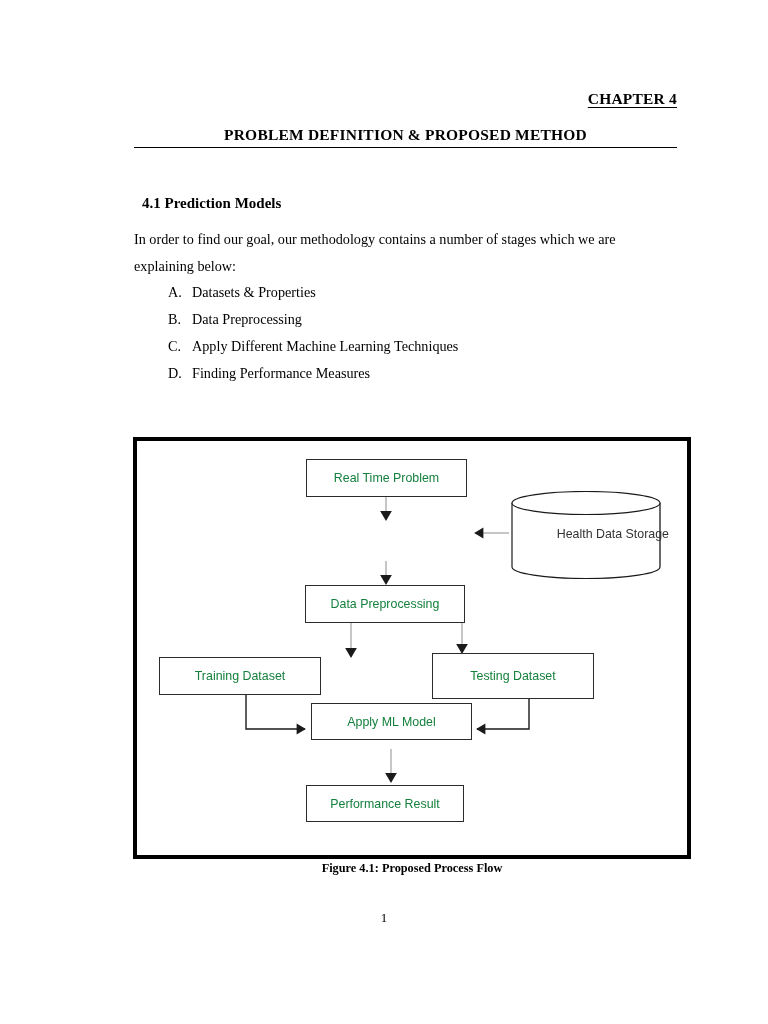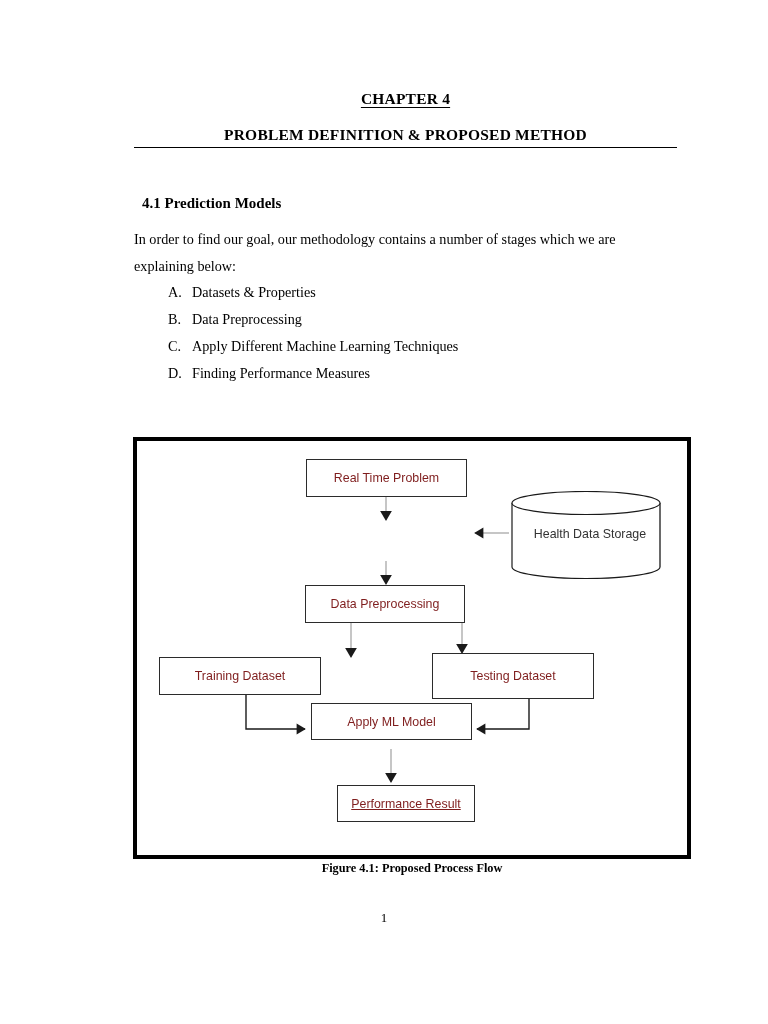--- a/index.html
+++ b/index.html
@@ -22,21 +22,21 @@
     width: 768px;
     height: 1024px;
   }
 
   
   .chapter-label {
     position: absolute;
     left: 134px;
     top: 90px;
     width: 543px;
-    text-align: center;
+    text-align: right;
     font-size: 15.5px;
     font-weight: bold;
     letter-spacing: 0.2px;
   }
   .chapter-label span {
     text-decoration: underline;
     text-underline-offset: 3px;
   }
   .chapter-title {
     position: absolute;
@@ -129,42 +129,42 @@
   }
 
   
   .node {
     position: absolute;
     box-sizing: border-box;
     border: 1.4px solid #2b2b2b;
     background: #ffffff;
     font-family: "Liberation Sans", sans-serif;
     font-size: 12.4px;
-    color: #7f1d1d;
+    color: #15803d;
     display: flex;
     align-items: center;
     justify-content: center;
     text-align: center;
     white-space: nowrap;
     z-index: 3;
   }
 
   .cyl {
     position: absolute;
     z-index: 2;
     font-family: "Liberation Sans", sans-serif;
     font-size: 12.4px;
     color: #333333;
   }
   .cyl .cyl-label {
     position: absolute;
     left: 0;
     top: 36px;
     width: 158px;
-    text-align: center;
+    text-align: right;
     white-space: nowrap;
   }
 
   .page-number {
     position: absolute;
     left: 0;
     top: 910px;
     width: 768px;
     text-align: center;
     font-size: 13px;
@@ -257,21 +257,21 @@
 
 
       <div class="node" style="left:168px; top:144px; width:160px; height:38px;">Data Preprocessing</div>
 
       <div class="node" style="left:22px; top:216px; width:162px; height:38px;">Training Dataset</div>
 
       <div class="node" style="left:295px; top:212px; width:162px; height:46px;">Testing Dataset</div>
 
       <div class="node" style="left:174px; top:262px; width:161px; height:37px;">Apply ML Model</div>
 
-      <div class="node" style="left:200px; top:344px; width:138px; height:37px;text-decoration:underline;">Performance Result</div>
+      <div class="node" style="left:169px; top:344px; width:158px; height:37px;">Performance Result</div>
 
     </div>
   </div>
 
   <div class="figure-caption">Figure 4.1: Proposed Process Flow</div>
 
   <div class="page-number">1</div>
 
 </div>
 

